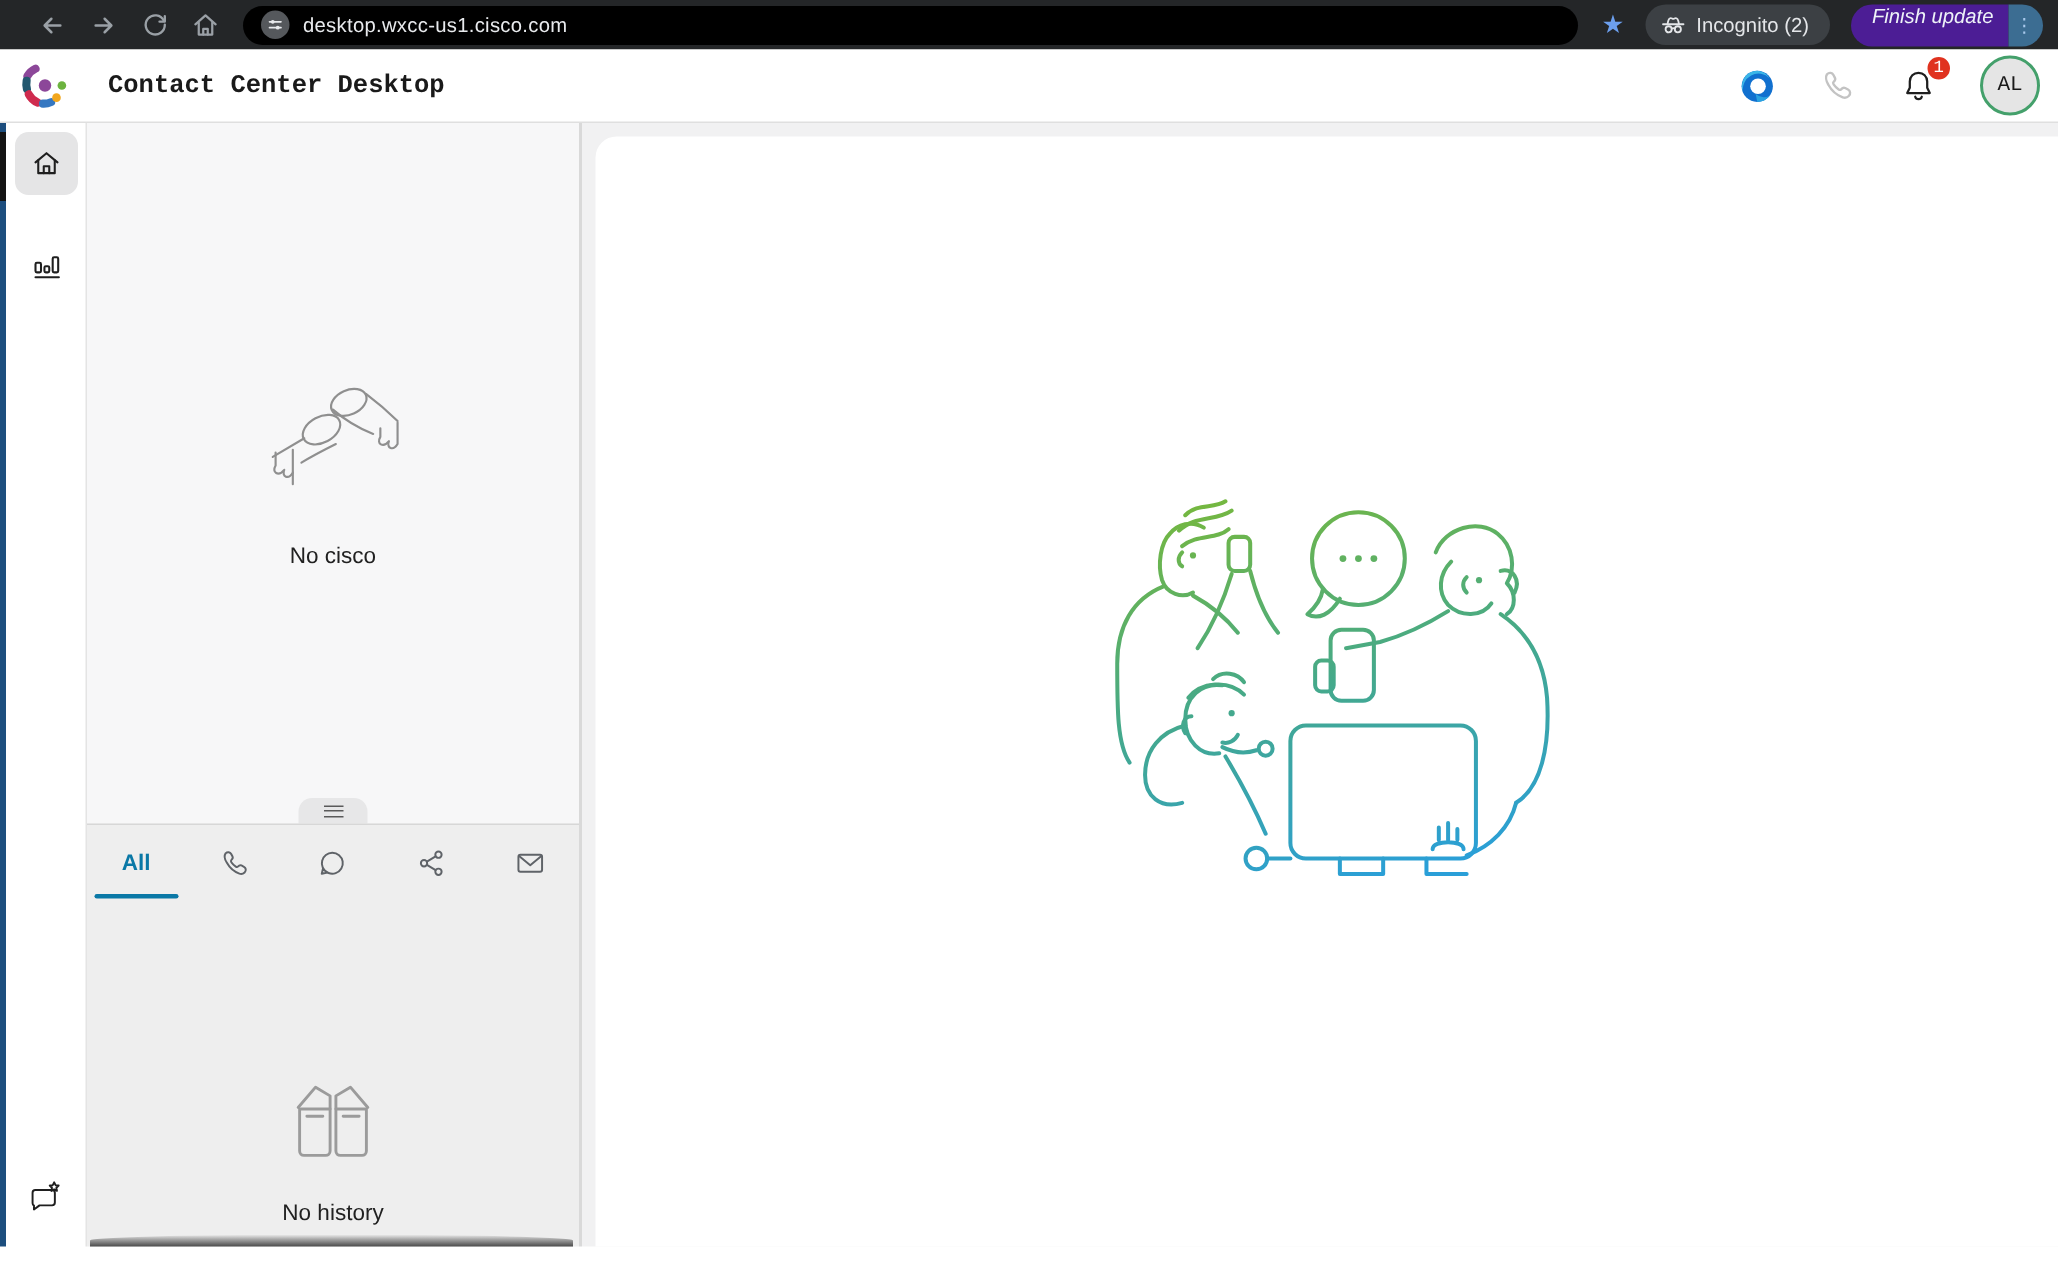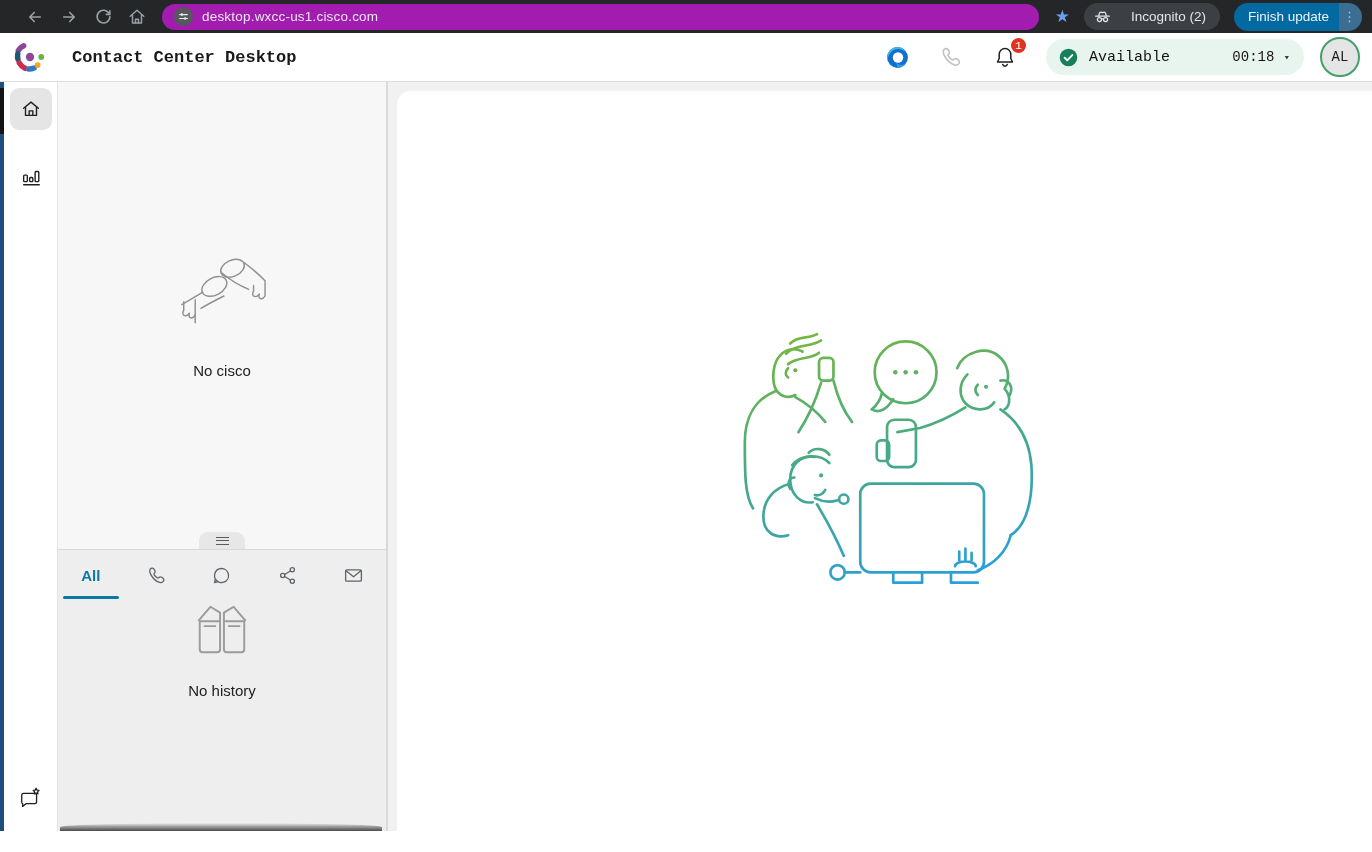--- a/index.html
+++ b/index.html
@@ -2,26 +2,26 @@
 <html><head>
 <meta charset="utf-8">
 <style>
   * { margin:0; padding:0; box-sizing:border-box; }
   html,body { width:1372px; height:852px; overflow:hidden; font-family:"Liberation Sans", sans-serif; background:#fff; }
 
   
   .browser-bar { height:33px; background:#242628; display:flex; align-items:center; padding:0 10px 0 18px; }
   .nav-btn { width:34px; height:26px; display:flex; align-items:center; justify-content:center; border-radius:13px; flex:0 0 auto; }
   .nav-btn svg { stroke:#9aa0a6; }
-  .url-pill { flex:1 1 auto; height:26px; margin:0 14px 0 8px; background:#a21caf; border-radius:13px; display:flex; align-items:center; padding:0 12px; max-width:905px; }
+  .url-pill { flex:1 1 auto; height:26px; margin:0 14px 0 8px; background:#000000; border-radius:13px; display:flex; align-items:center; padding:0 12px; max-width:905px; }
   .site-settings { width:19px; height:19px; border-radius:50%; background:#55585c; display:flex; align-items:center; justify-content:center; margin-right:9px; }
   .url-text { color:#e8eaed; font-size:13.5px; letter-spacing:.2px; }
   .bookmark-star { color:#6c9fee; font-size:17px; margin:0 14px 0 2px; }
-  .incog-pill { height:27px; background:#3c4044; border-radius:14px; display:flex; align-items:center; padding:0 14px 0 10px; color:#e4e6e9; font-size:13.5px; gap:20px; flex:0 0 auto; }
-  .update-pill { height:28px; background:#0369a1; border-radius:14px 0 0 14px; display:flex; align-items:center; padding:0 10px 0 14px; color:#eef3f8; font-size:13.5px; margin-left:14px; flex:0 0 auto; }
+  .incog-pill { height:27px; background:#3c4044; border-radius:14px; display:flex; align-items:center; padding:0 14px 0 10px; color:#e4e6e9; font-size:13.5px; gap:7px; flex:0 0 auto; }
+  .update-pill { height:28px; background:#4c1d95; border-radius:14px 0 0 14px; display:flex; align-items:flex-start; padding:0 10px 0 14px; color:#eef3f8; font-size:13.5px; margin-left:14px; flex:0 0 auto;font-style:italic; }
   .menu-dots { color:#a9c9ec; font-size:13px; letter-spacing:0; padding:0 6px 0 4px; background:#3c6d92; height:28px; display:flex; align-items:center; border-radius:0 14px 14px 0; }
 
   
   .app-header { height:49px; background:#fff; border-bottom:1px solid #dfdfdf; display:flex; align-items:center; padding:0 8px 0 12px; position:relative;font-family:Liberation Mono, monospace; }
   .app-title { font-size:17px; font-weight:700; color:#1a1a1a; margin-left:24px; }
   .hdr-right { margin-left:auto; display:flex; align-items:center; }
   .hdr-icon { width:26px; height:26px; display:flex; align-items:center; justify-content:center; margin-right:28px; position:relative; }
   .badge { position:absolute; top:-8px; right:-10px; min-width:19px; height:19px; background:#e0321f; color:#fff; border-radius:10px; font-size:11.5px; display:flex; align-items:center; justify-content:center; border:2px solid #fff; padding:0 3px; }
   .status-pill { height:36px; background:#e8f5ee; border-radius:18px; display:flex; align-items:center; width:258px; padding:0 14px 0 12px; margin-right:16px; }
   .status-label { font-size:15px; color:#141414; margin-left:10px; }
@@ -43,21 +43,21 @@
   .tasks-empty { flex:1 1 auto; background:#f7f7f8; position:relative; display:flex; flex-direction:column; align-items:center; justify-content:center; height:467px; }
   .empty-label { font-size:15px; color:#212121; margin-top:22px; }
   .drag-handle { position:absolute; bottom:0; left:50%; transform:translateX(-50%); width:46px; height:17px; background:#e7e7e8; border-radius:9px 9px 0 0; display:flex; flex-direction:column; align-items:center; justify-content:center; gap:2.5px; }
   .drag-handle i { display:block; width:13px; height:0; border-top:1.6px solid #5a5a5a; }
 
   .history-panel { height:282px; background:#eeeeee; border-top:1px solid #d7d7d7; display:flex; flex-direction:column; position:relative; }
   .tab-row { height:50px; display:flex; align-items:center; position:relative; flex:0 0 auto; }
   .tab-cell { width:66px; display:flex; align-items:center; justify-content:center; height:100%; }
   .tab-all { font-size:15px; font-weight:600; color:#0a78a6; }
   .tab-underline { position:absolute; left:5px; bottom:1px; width:56px; height:3px; background:#0a78a6; border-radius:2px; }
-  .history-empty { flex:1 1 auto; display:flex; flex-direction:column; align-items:center; justify-content:flex-start; padding-bottom:14px; }
+  .history-empty { flex:1 1 auto; display:flex; flex-direction:column; align-items:center; justify-content:flex-end; padding-bottom:14px; }
   .dock-sliver { position:absolute; bottom:0; left:2px; width:322px; height:8px; border-radius:100% 100% 0 0; background:linear-gradient(to top, #4a4a4a, #9e9e9e 55%, rgba(220,220,220,0)); }
 
   .main-area { flex:1 1 auto; background:#f1f1f2; padding:9px 0 0 9px; }
   .main-card { width:100%; height:100%; background:#fff; border-radius:14px 0 0 0; display:flex; align-items:center; justify-content:center; }
 
   svg { display:block; }
 </style>
 </head>
 <body>
 
@@ -137,29 +137,20 @@
       <svg width="24" height="24" viewBox="0 0 24 24" fill="none" stroke="#c3c3c3" stroke-width="1.6" stroke-linecap="round" stroke-linejoin="round">
         <path d="M5 4.5C6.5 3 8.5 3.5 9.3 5l1 1.9c.5 1-.1 2-.9 2.7-.4.4-.4 1 0 1.6a13 13 0 0 0 3.4 3.4c.6.4 1.2.4 1.6 0 .7-.8 1.7-1.4 2.7-.9l1.9 1c1.5.8 2 2.8.5 4.3-1 1-2.6 1.4-4 .9-3.1-1.1-7.3-4.2-9.6-8.4C4.3 9 4 6 5 4.5z"></path>
       </svg>
     </div>
     <div class="hdr-icon">
       <svg width="24" height="24" viewBox="0 0 24 24" fill="none" stroke="#1f1f1f" stroke-width="1.5" stroke-linecap="round" stroke-linejoin="round">
         <path d="M12 3.5c-3.3 0-5.8 2.5-5.8 5.8v4.2L4.5 17h15l-1.7-3.5V9.3c0-3.3-2.5-5.8-5.8-5.8z"></path>
         <path d="M9.8 19.5a2.3 2.3 0 0 0 4.4 0"></path>
       </svg>
       <span class="badge">1</span>
-    </div>
-    <div class="status-pill">
-      <svg width="21" height="21" viewBox="0 0 24 24">
-        <circle cx="12" cy="12" r="10" fill="#15805c"></circle>
-        <path d="M7.5 12.2l3 3 5.8-6" fill="none" stroke="#fff" stroke-width="2.2" stroke-linecap="round" stroke-linejoin="round"></path>
-      </svg>
-      <span class="status-label">Available</span>
-      <span class="status-timer">00:18</span>
-      <span class="chevron">▾</span>
     </div>
     <div class="avatar">
       <span>AL</span>
     </div>
   </div>
 </div>
 
 <div class="workspace">
   <div class="edge-strip"></div>
   <div class="active-indicator"></div>

